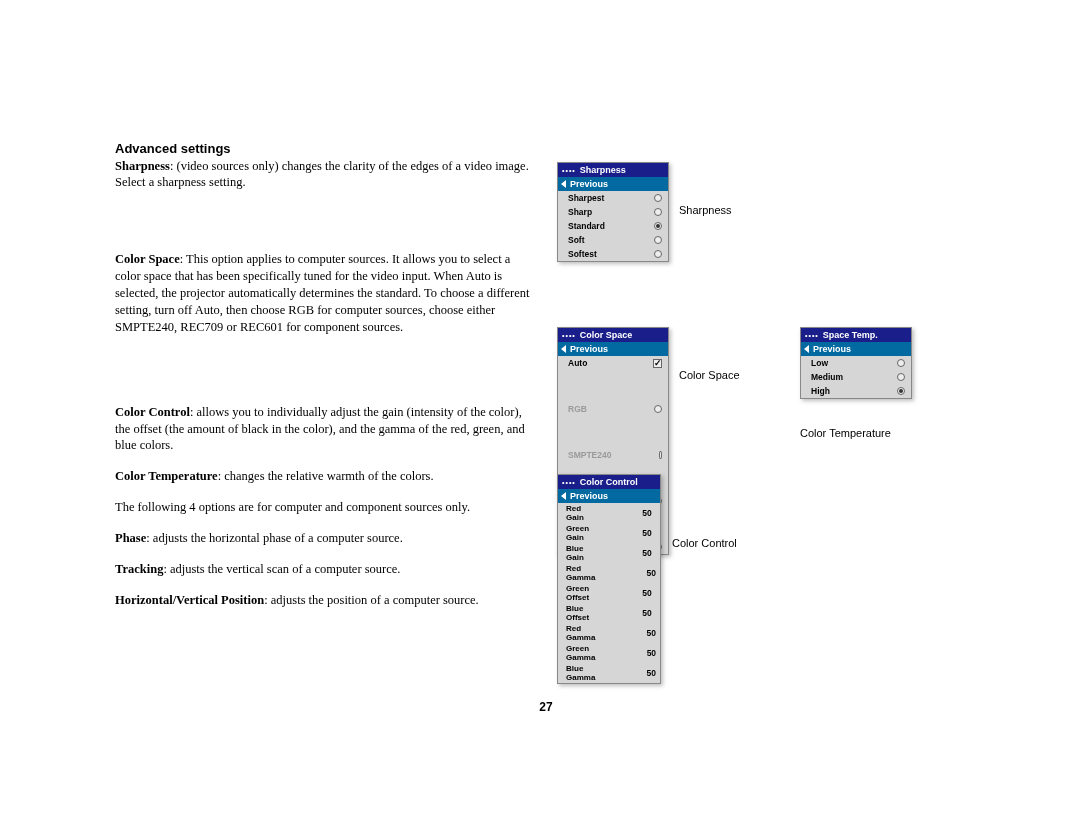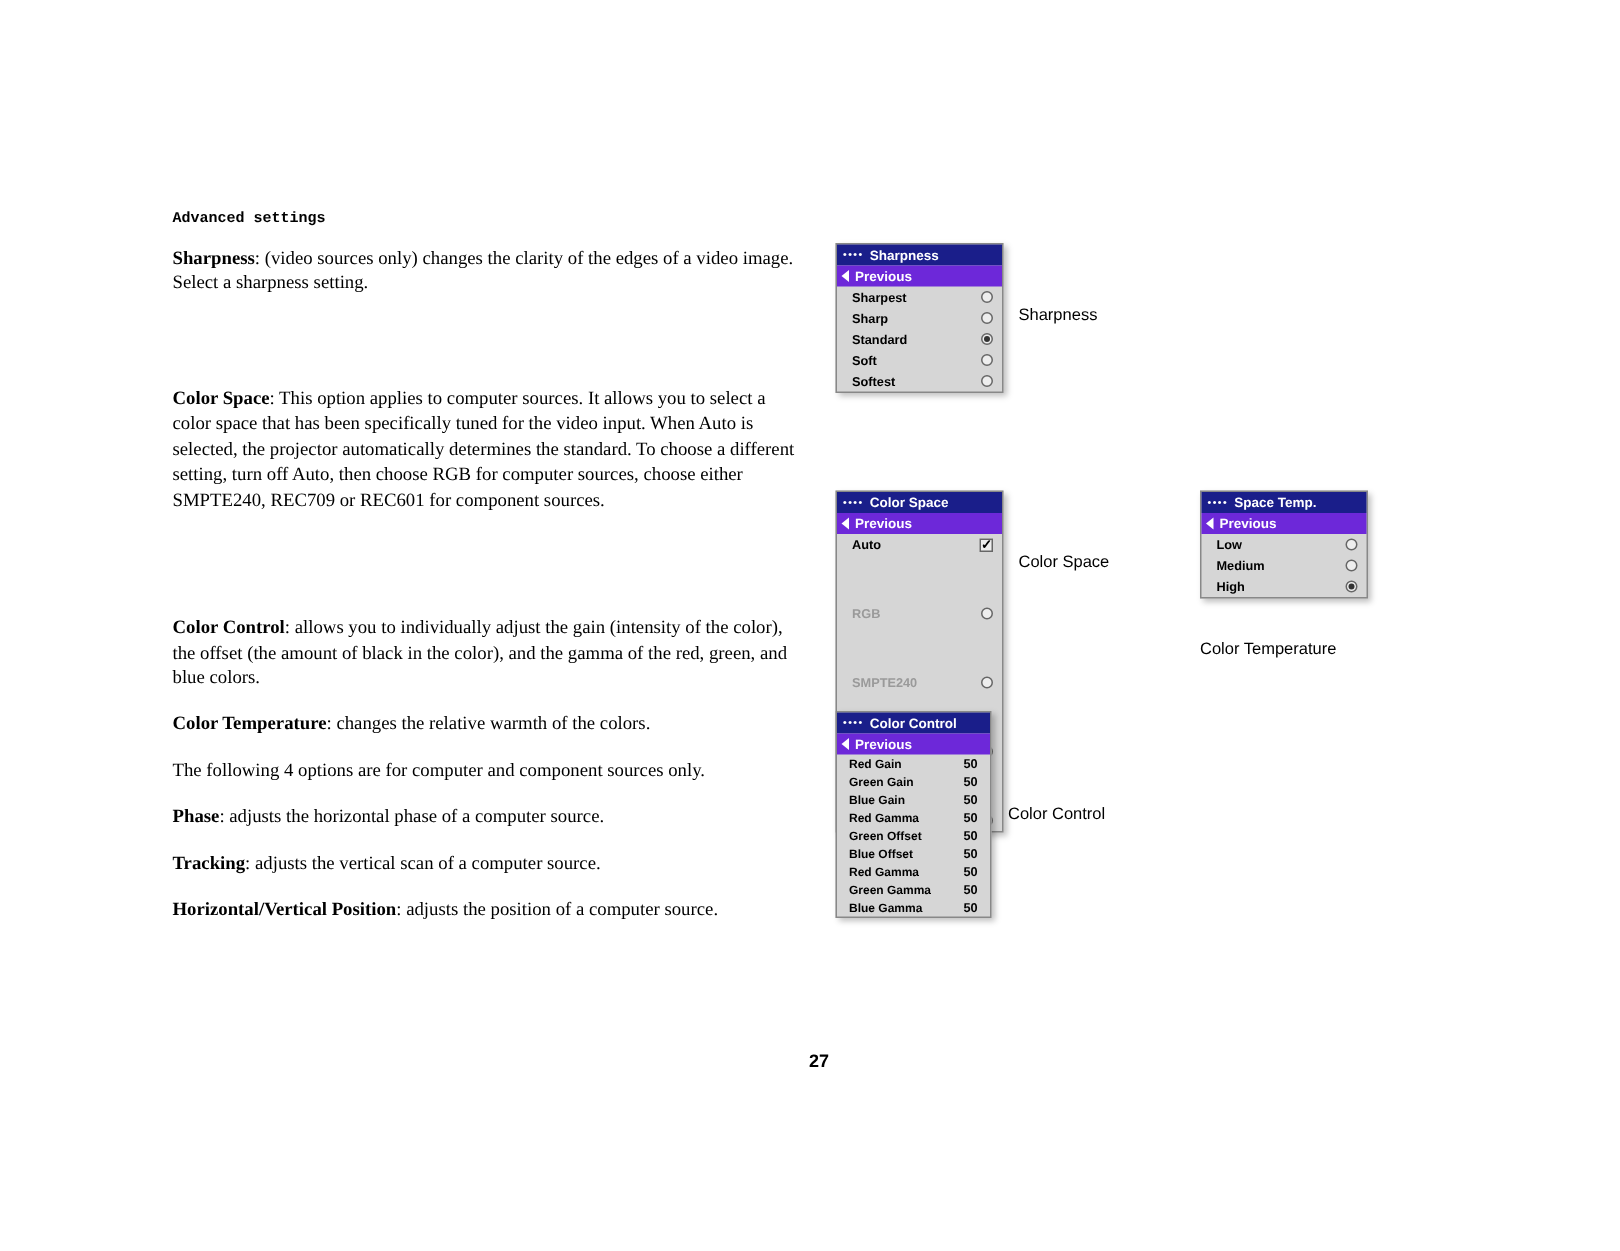--- a/index.html
+++ b/index.html
@@ -23,24 +23,23 @@
     font-size: 12.5px;
     line-height: 1.35;
   }
   .right-col {
     position: absolute;
     left: 442px;
     top: 22px;
     width: 410px;
   }
   h3.section-title {
-    font-family: Liberation Mono, monospace;
-    font-weight: bold;
-    font-size: 10px;
-    margin-bottom: 10px;
+    font-family: Liberation Sans, sans-serif;
+    font-weight: bold;
+    font-size: 13px;
   }
   .para { margin-bottom: 14px; }
   .gap-lg { margin-top: 60px; }
   .gap-xl { margin-top: 68px; }
   strong.term { font-weight: bold; }
   .page-number {
     position: absolute;
     left: 0;
     right: 0;
     top: 700px;
@@ -65,21 +64,21 @@
     background: #1a1e8a;
     color: #fff;
     font-weight: bold;
     padding: 2px 4px;
     font-size: 9px;
     display: flex;
     align-items: center;
   }
   .osd-dots { letter-spacing: 1px; margin-right: 4px; font-size: 7px; }
   .osd-prev {
-    background: #6d28d9;
+    background: #0369a1;
     color: #fff;
     font-weight: bold;
     padding: 2px 4px 2px 2px;
     display: flex;
     align-items: center;
     font-size: 9px;
   }
   .osd-prev .tri {
     display: inline-block;
     width: 0; height: 0;
@@ -90,20 +89,21 @@
     margin-left: 1px;
   }
   .osd-row {
     display: flex;
     justify-content: space-between;
     align-items: center;
     padding: 2px 6px 2px 10px;
     color: #000;
     font-weight: bold;
     font-size: 8.5px;
+    gap: 48px;
   }
   .osd-row.disabled { color: #9a9a9a; margin-top: 32px; }
   .radio {
     width: 8px; height: 8px;
     border: 1px solid #666;
     border-radius: 50%;
     background: #eee;
     display: inline-block;
     position: relative;
   }

